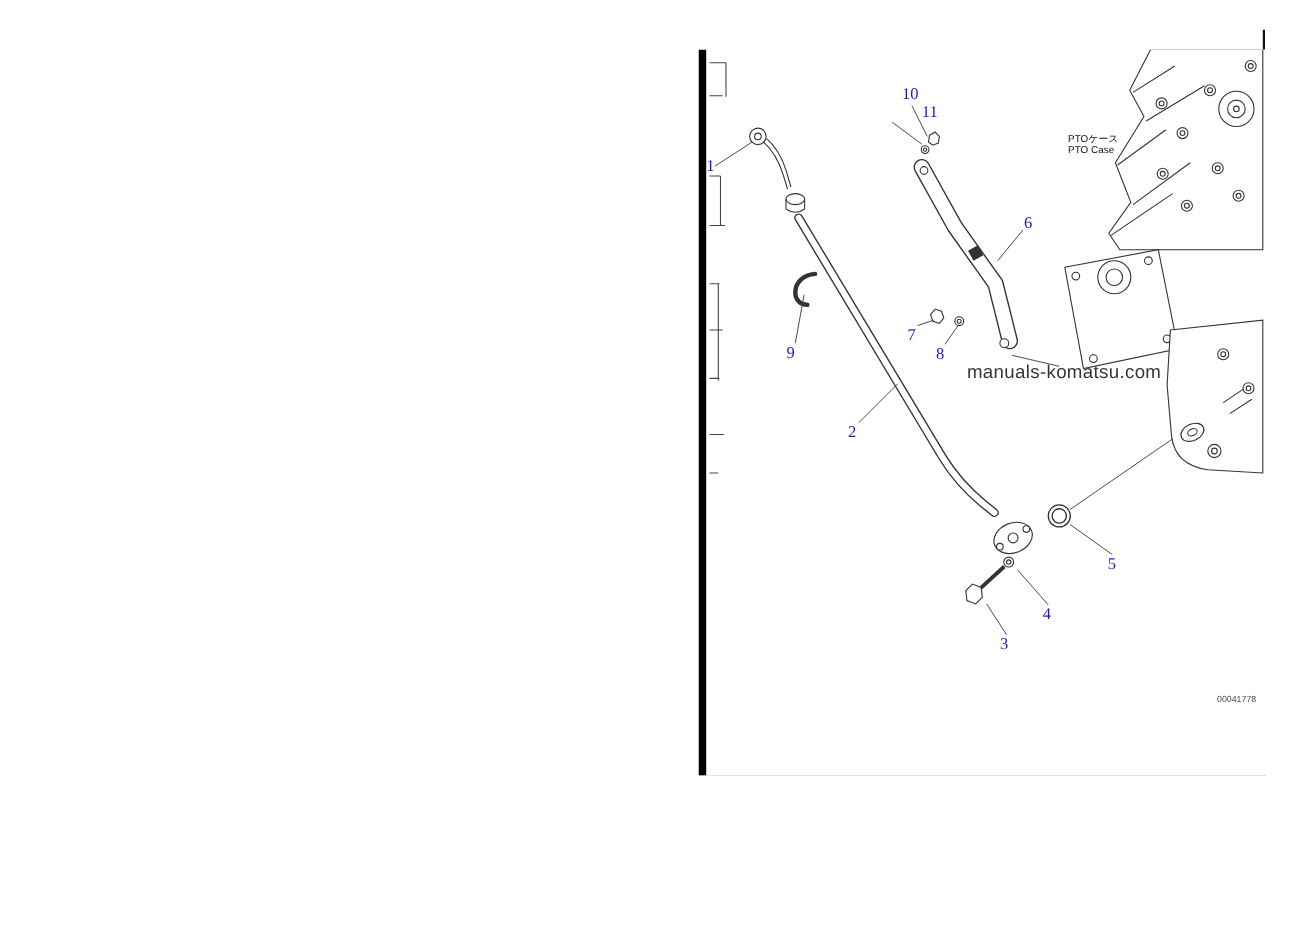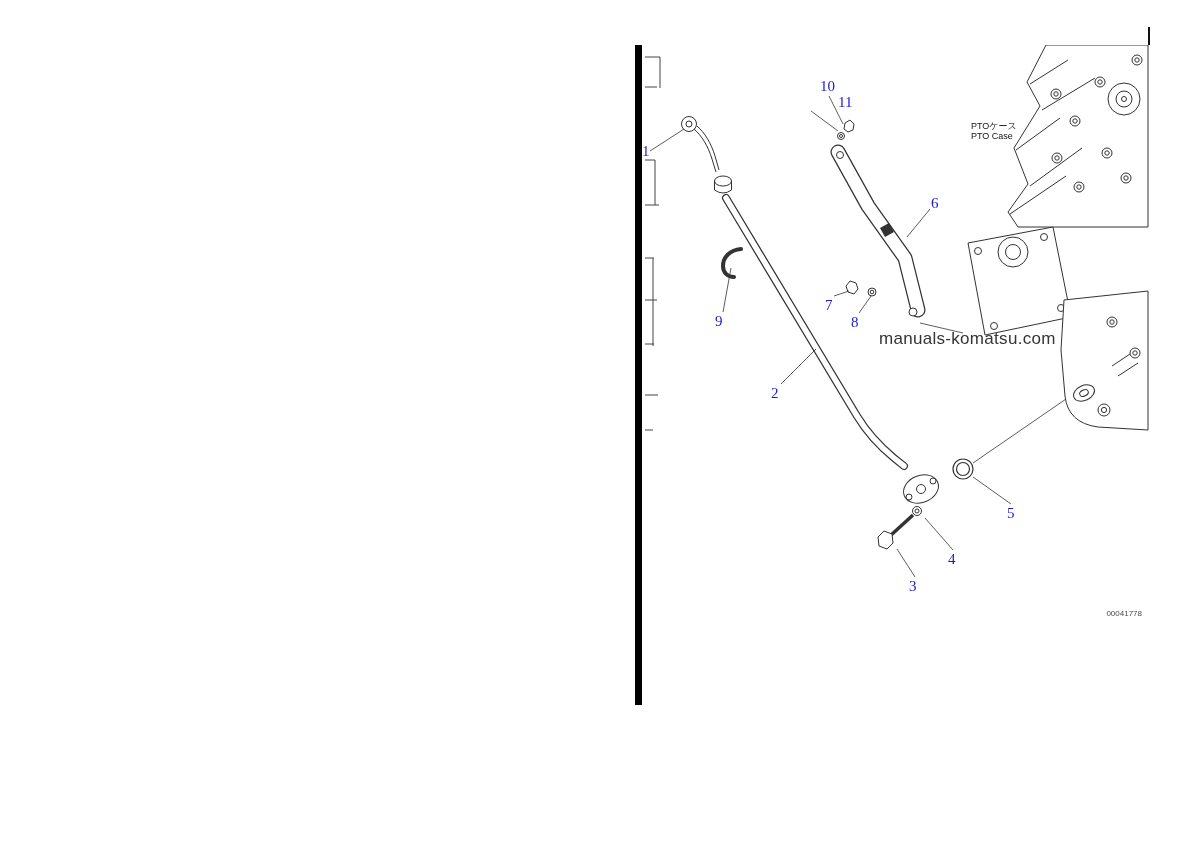--- a/index.html
+++ b/index.html
@@ -16,21 +16,21 @@
   .panel-header { position:absolute; top:0; left:0; width:100%; height:18px; background:#000000;
                   color:#d9d9d9; font-size:7.5px; line-height:18px; text-align:right; padding-right:10px; letter-spacing:0.4px; }
   .panel-body { position:absolute; top:18px; left:0; width:515px; height:660px; overflow:hidden; background:#ffffff; }
   .left-strip { position:absolute; left:0; top:0; width:7px; height:660px; background:#000000; }
   svg.drawing { position:absolute; left:0; top:0; }
 
   .callout { position:absolute; color:#1b1bc7; font-family:"Liberation Serif", serif; font-size:15px; line-height:15px; z-index:5; }
   .pto-label { position:absolute; left:336px; top:76px; font-size:9px; line-height:10px; color:#111111; z-index:4; }
   .watermark { position:absolute; left:244px; top:284px; font-size:17px; color:#353535; letter-spacing:0.3px; z-index:6;
                text-shadow:0 0 1px rgba(255,255,255,0.6); }
-  .drawing-number { position:absolute; right:8px; top:564px; font-size:8px; color:#4a4a4a; z-index:4; }
+  .drawing-number { position:absolute; right:8px; top:586px; font-size:8px; color:#4a4a4a; z-index:4; }
 </style>
 </head>
 <body>
 
 <div class="page">
 
 
   <div class="diagram-panel">
 
 

